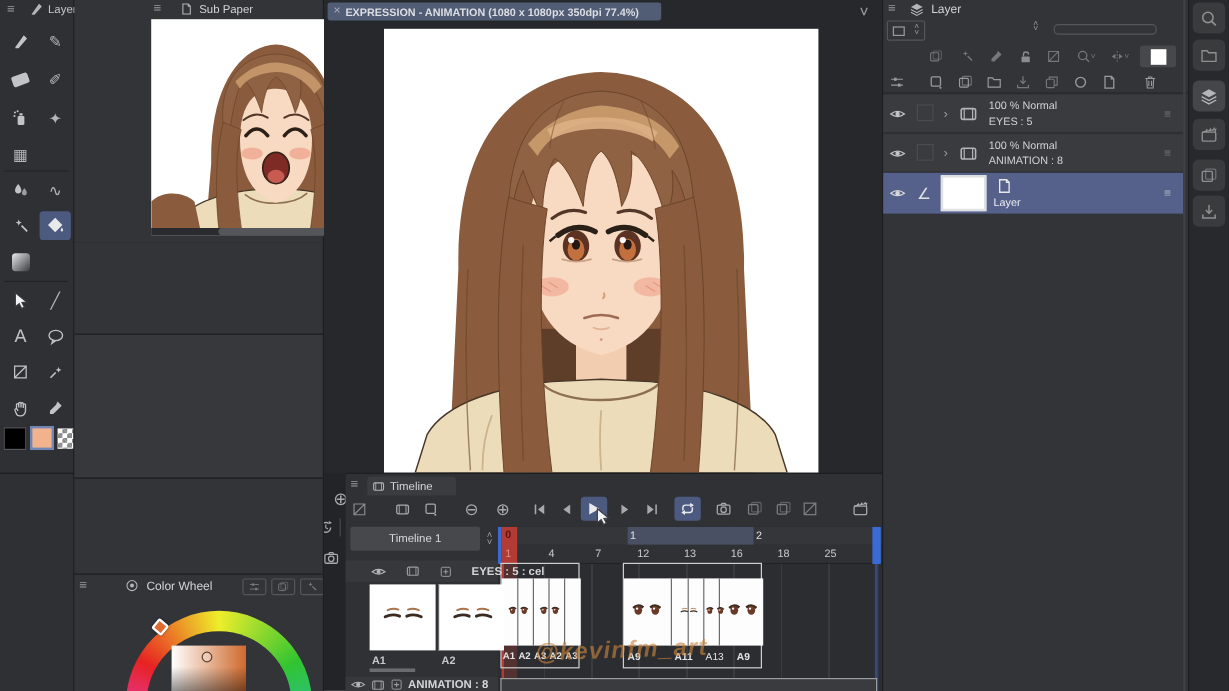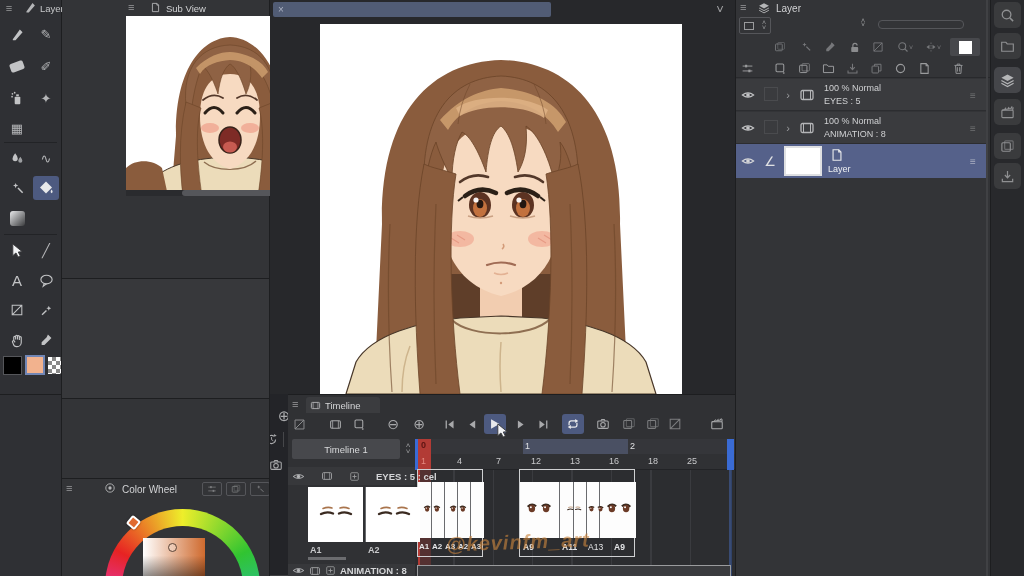--- a/index.html
+++ b/index.html
@@ -306,21 +306,21 @@
 
   <div class="r panel" style="left:62px;top:0;width:208px;height:202px;border-right:1px solid #1d1e20">
     <div class="r ic" style="left:66px;top:2px">
         <span class="g2">≡</span>
       </div>
     <div class="r ic" style="left:88px;top:2px;color:#b4b5b7">
         <svg class="s" width="11" height="11">
           <use href="#i-paper"></use>
         </svg>
       </div>
-    <div class="r hdr lbl" style="left:104px;top:3px;color:#d2d3d5">Sub View</div>
+    <div class="r hdr lbl" style="left:104px;top:3px;color:#d2d3d5">Sub Paper</div>
 
     <div class="r white-sq" style="left:64px;top:16px;width:201px;height:180px;overflow:hidden">
       <svg class="s" width="201" height="180" viewBox="0 0 201 180">
         <path d="M50 120 C49 50 78 22 104 21 C130 22 159 50 158 120 L163 180 L45 180 Z" fill="#8a5c3d"></path>
         <path d="M88 128 h34 v40 h-34 z" fill="#5f3e29"></path>
         <path d="M93 126 h22 v32 h-22 z" fill="#f2cdb0"></path>
         <path d="M20 180 L28 162 C44 148 70 142 104 141 C138 142 164 148 180 162 L188 180 Z" fill="#ecdcba" stroke="#473628" stroke-width="1"></path>
         <path d="M78 146 C90 156 118 156 130 145" fill="none" stroke="#8f6f52" stroke-width="1.4"></path>
         <path d="M74 100 C74 130 86 148 104 153 C122 148 134 130 134 100 C134 70 121 58 104 58 C87 58 74 70 74 100 Z" fill="#f7dac1"></path>
         <ellipse cx="84" cy="112" rx="9" ry="5" fill="#efa28c" opacity=".75"></ellipse>
@@ -482,20 +482,21 @@
     <div class="r" style="left:43px;top:30px;width:155px;height:155px;border-radius:50%;background:conic-gradient(from 0deg,hsl(60,85%,55%),hsl(120,60%,48%) 17%,hsl(180,65%,45%) 33%,hsl(240,65%,58%) 50%,hsl(300,75%,58%) 67%,hsl(0,80%,52%) 83%,hsl(60,85%,55%) 100%)"></div>
     <div class="r" style="left:60px;top:47px;width:121px;height:121px;border-radius:50%;background:#333437"></div>
     <div class="r" style="left:66px;top:38px;width:11px;height:11px;background:#e06a30;border:2px solid #fff;border-radius:2px;transform:rotate(40deg);box-shadow:0 0 2px #0008"></div>
     <div class="r" style="left:81px;top:59px;width:62px;height:39px;background:linear-gradient(to top,rgba(0,0,0,.45),rgba(0,0,0,0) 55%),linear-gradient(to right,#fff,#cf6a2e)"></div>
     <div class="r" style="left:106px;top:64px;width:9px;height:9px;border:1.5px solid #5a4336;border-radius:50%;background:rgba(255,255,255,.25)"></div>
   </div>
 
   <div class="r" style="left:270px;top:0;width:465px;height:394px;background:#27282b">
     <div class="r" style="left:3px;top:2px;width:278px;height:15px;background:#515c75;border-radius:2px;display:flex;align-items:center;gap:4px;padding:0 5px">
       <span style="color:#aab0c2;font-size:10px">×</span>
+      <span class="lbl" style="font-size:9px;font-weight:bold;color:#dcdee4">EXPRESSION - ANIMATION (1080 x 1080px 350dpi 77.4%)</span>
     </div>
     <div class="r ib" style="left:440px;top:1px;width:20px;height:16px">
         <span style="font-size:13px;color:#9fa0a2">˅</span>
       </div>
 
     <div class="r white-sq" style="left:50px;top:24px;width:362px;height:370px;overflow:hidden">
       <svg class="s" width="362" height="370" viewBox="0 0 362 370">
         <path d="M62 200 C60 90 110 38 181 36 C252 38 302 90 300 200 L308 370 L54 370 Z" fill="#8a5c3d"></path>
         <path d="M120 250 h122 v120 h-122 z" fill="#5f3e29"></path>
         <path d="M160 240 h42 v60 h-42 z" fill="#f2cdb0"></path>
@@ -708,21 +709,21 @@
           </svg>
         <span style="position:absolute;left:3px;top:72px;font-size:8.5px;font-weight:bold;color:#e4e5e7">A9</span>
         <span style="position:absolute;left:42px;top:72px;font-size:8.5px;font-weight:bold;color:#e4e5e7">A11</span>
         <span style="position:absolute;left:68px;top:72px;font-size:8.5px;font-weight:normal;color:#e4e5e7">A13</span>
         <span style="position:absolute;left:94px;top:72px;font-size:8.5px;font-weight:bold;color:#e4e5e7">A9</span>
       </div>
 
       <div style="position:absolute;left:2px;top:126px;width:314px;height:12px;border:1px solid #9a9b9d;border-bottom:none;background:#3a3b3e"></div>
     </div>
 
-    <div class="r" style="left:0;top:72px;width:127px;height:18px;position:absolute;display:flex;align-items:center;gap:16px;padding-left:4px;background:#37383b">
+    <div class="r" style="left:0;top:72px;width:127px;height:18px;position:absolute;display:flex;align-items:center;gap:16px;padding-left:21px;background:#37383b">
       <span class="ic" style="color:#b4b5b7">
           <svg class="s" width="13" height="13">
             <use href="#i-eye"></use>
           </svg>
         </span>
       <span class="ic" style="color:#9a9b9d">
           <svg class="s" width="12" height="12">
             <use href="#i-celbox"></use>
           </svg>
         </span>

